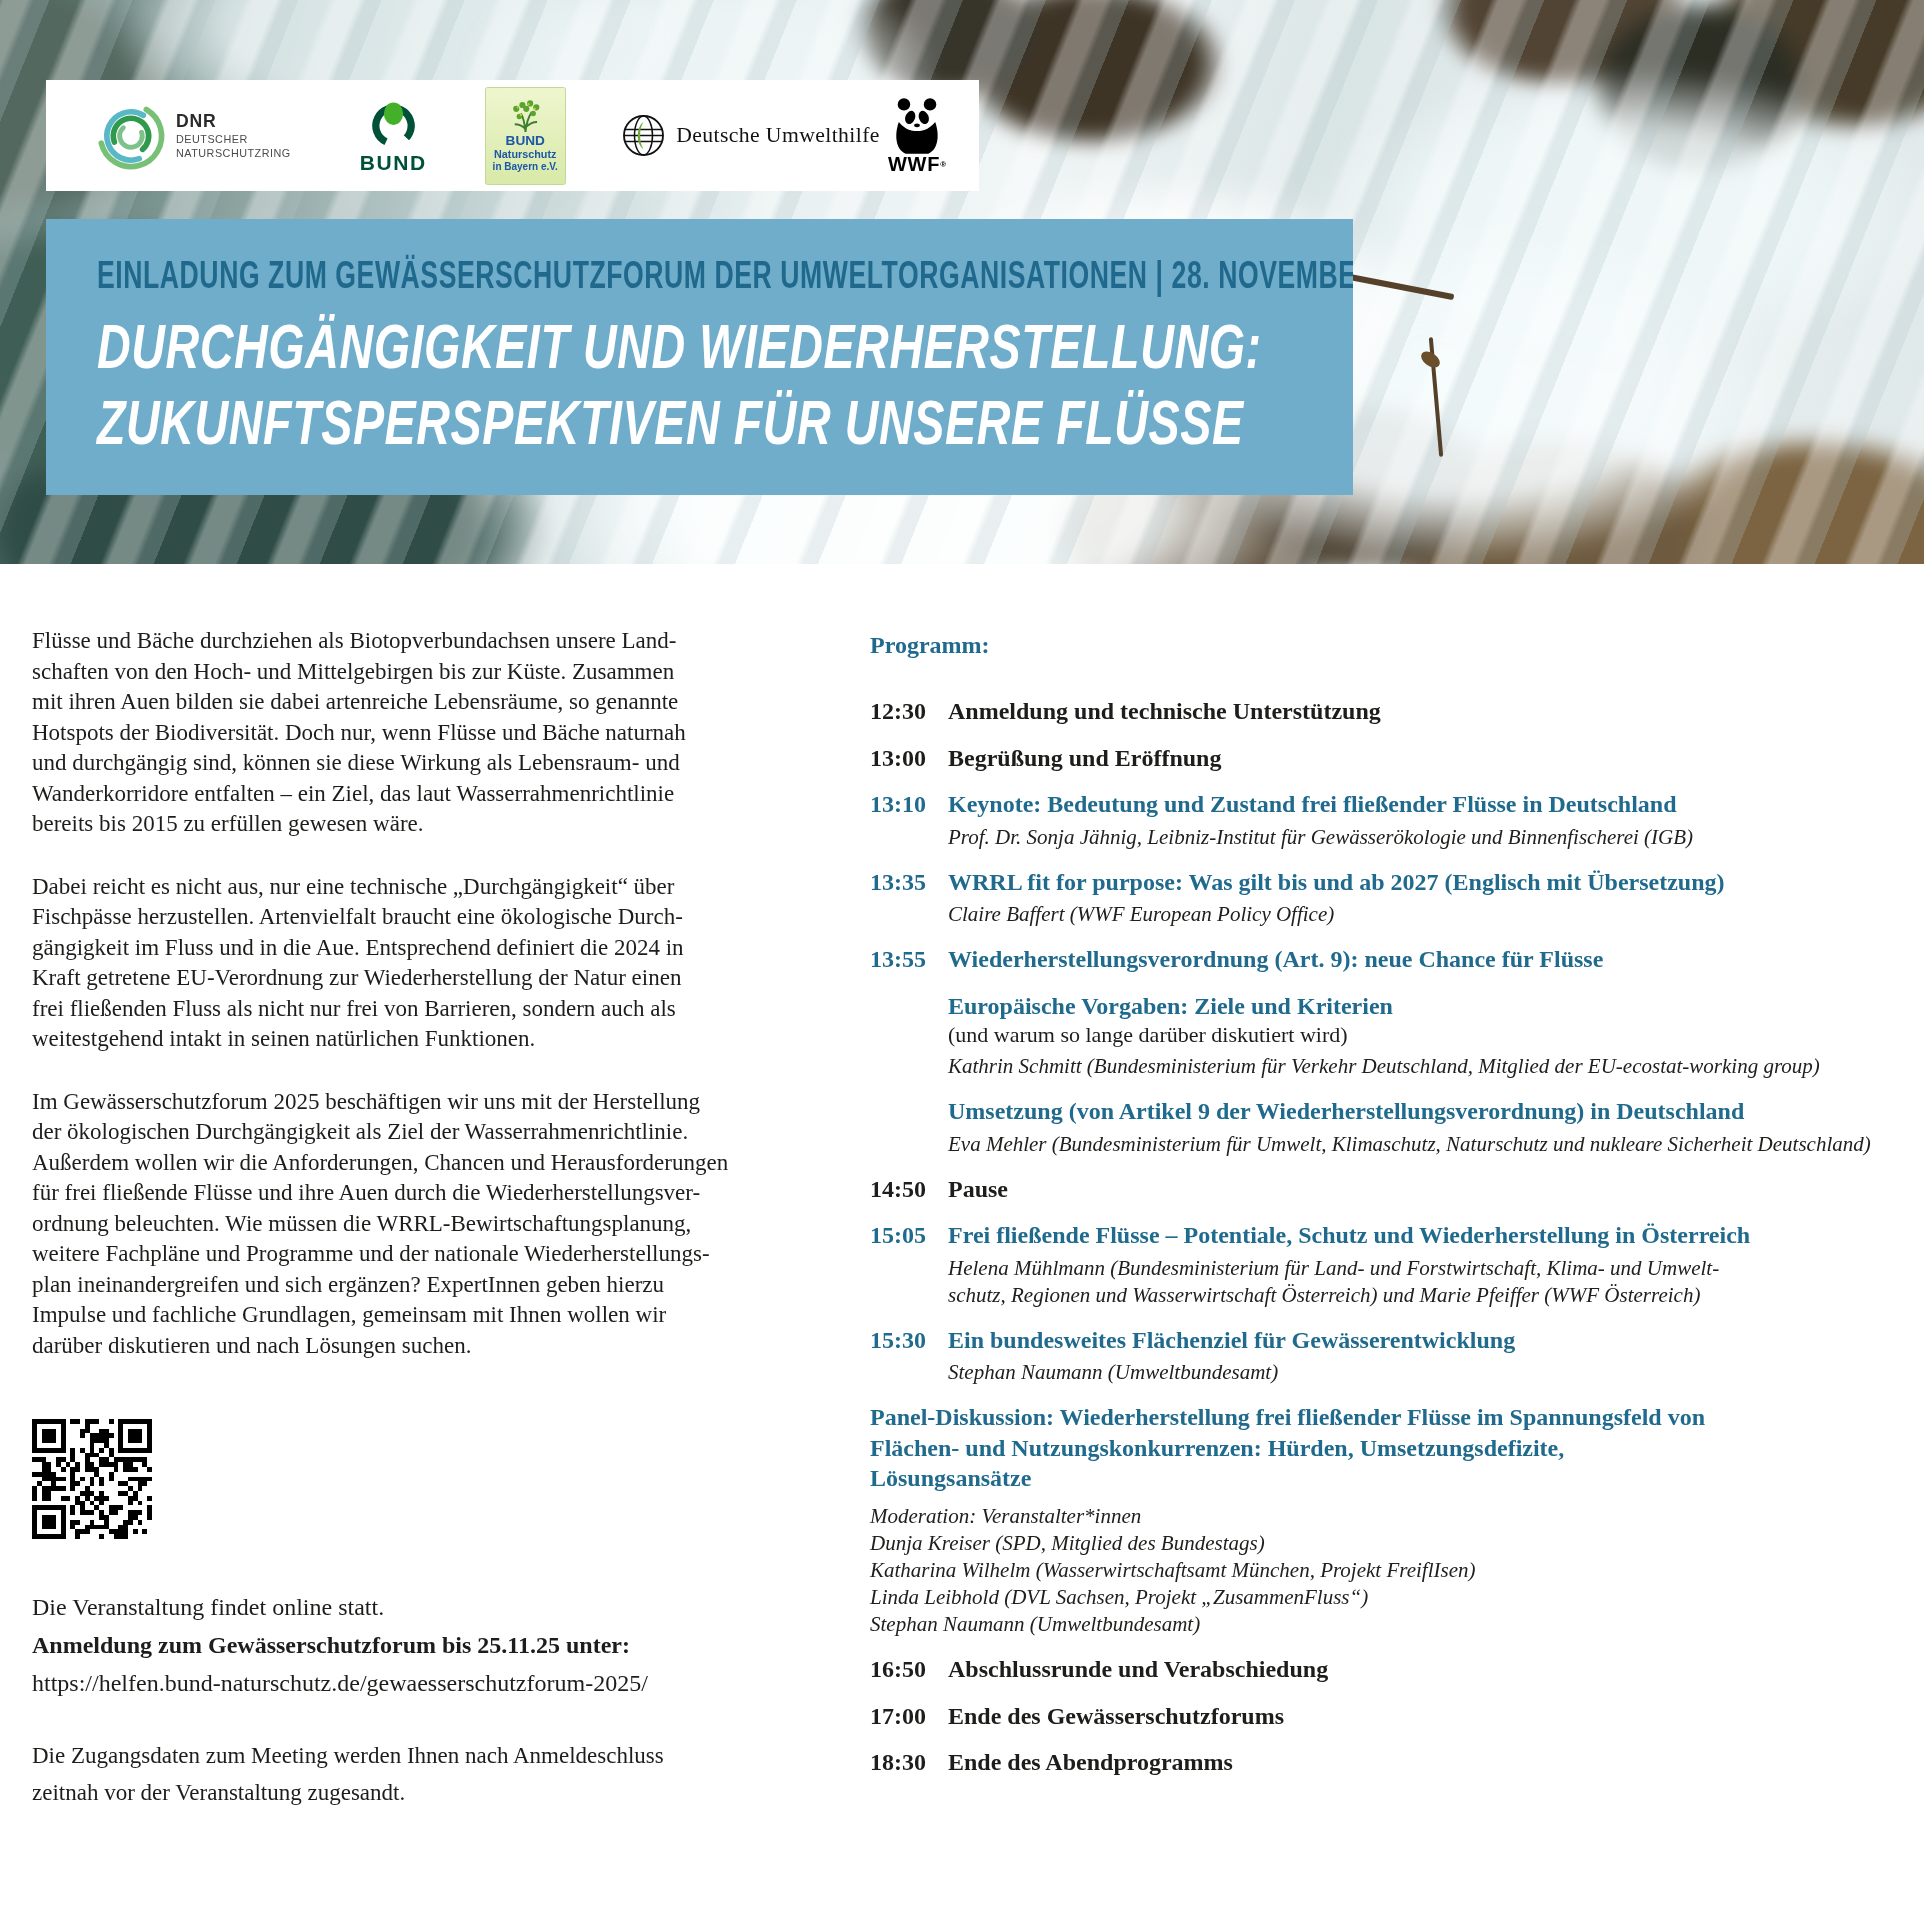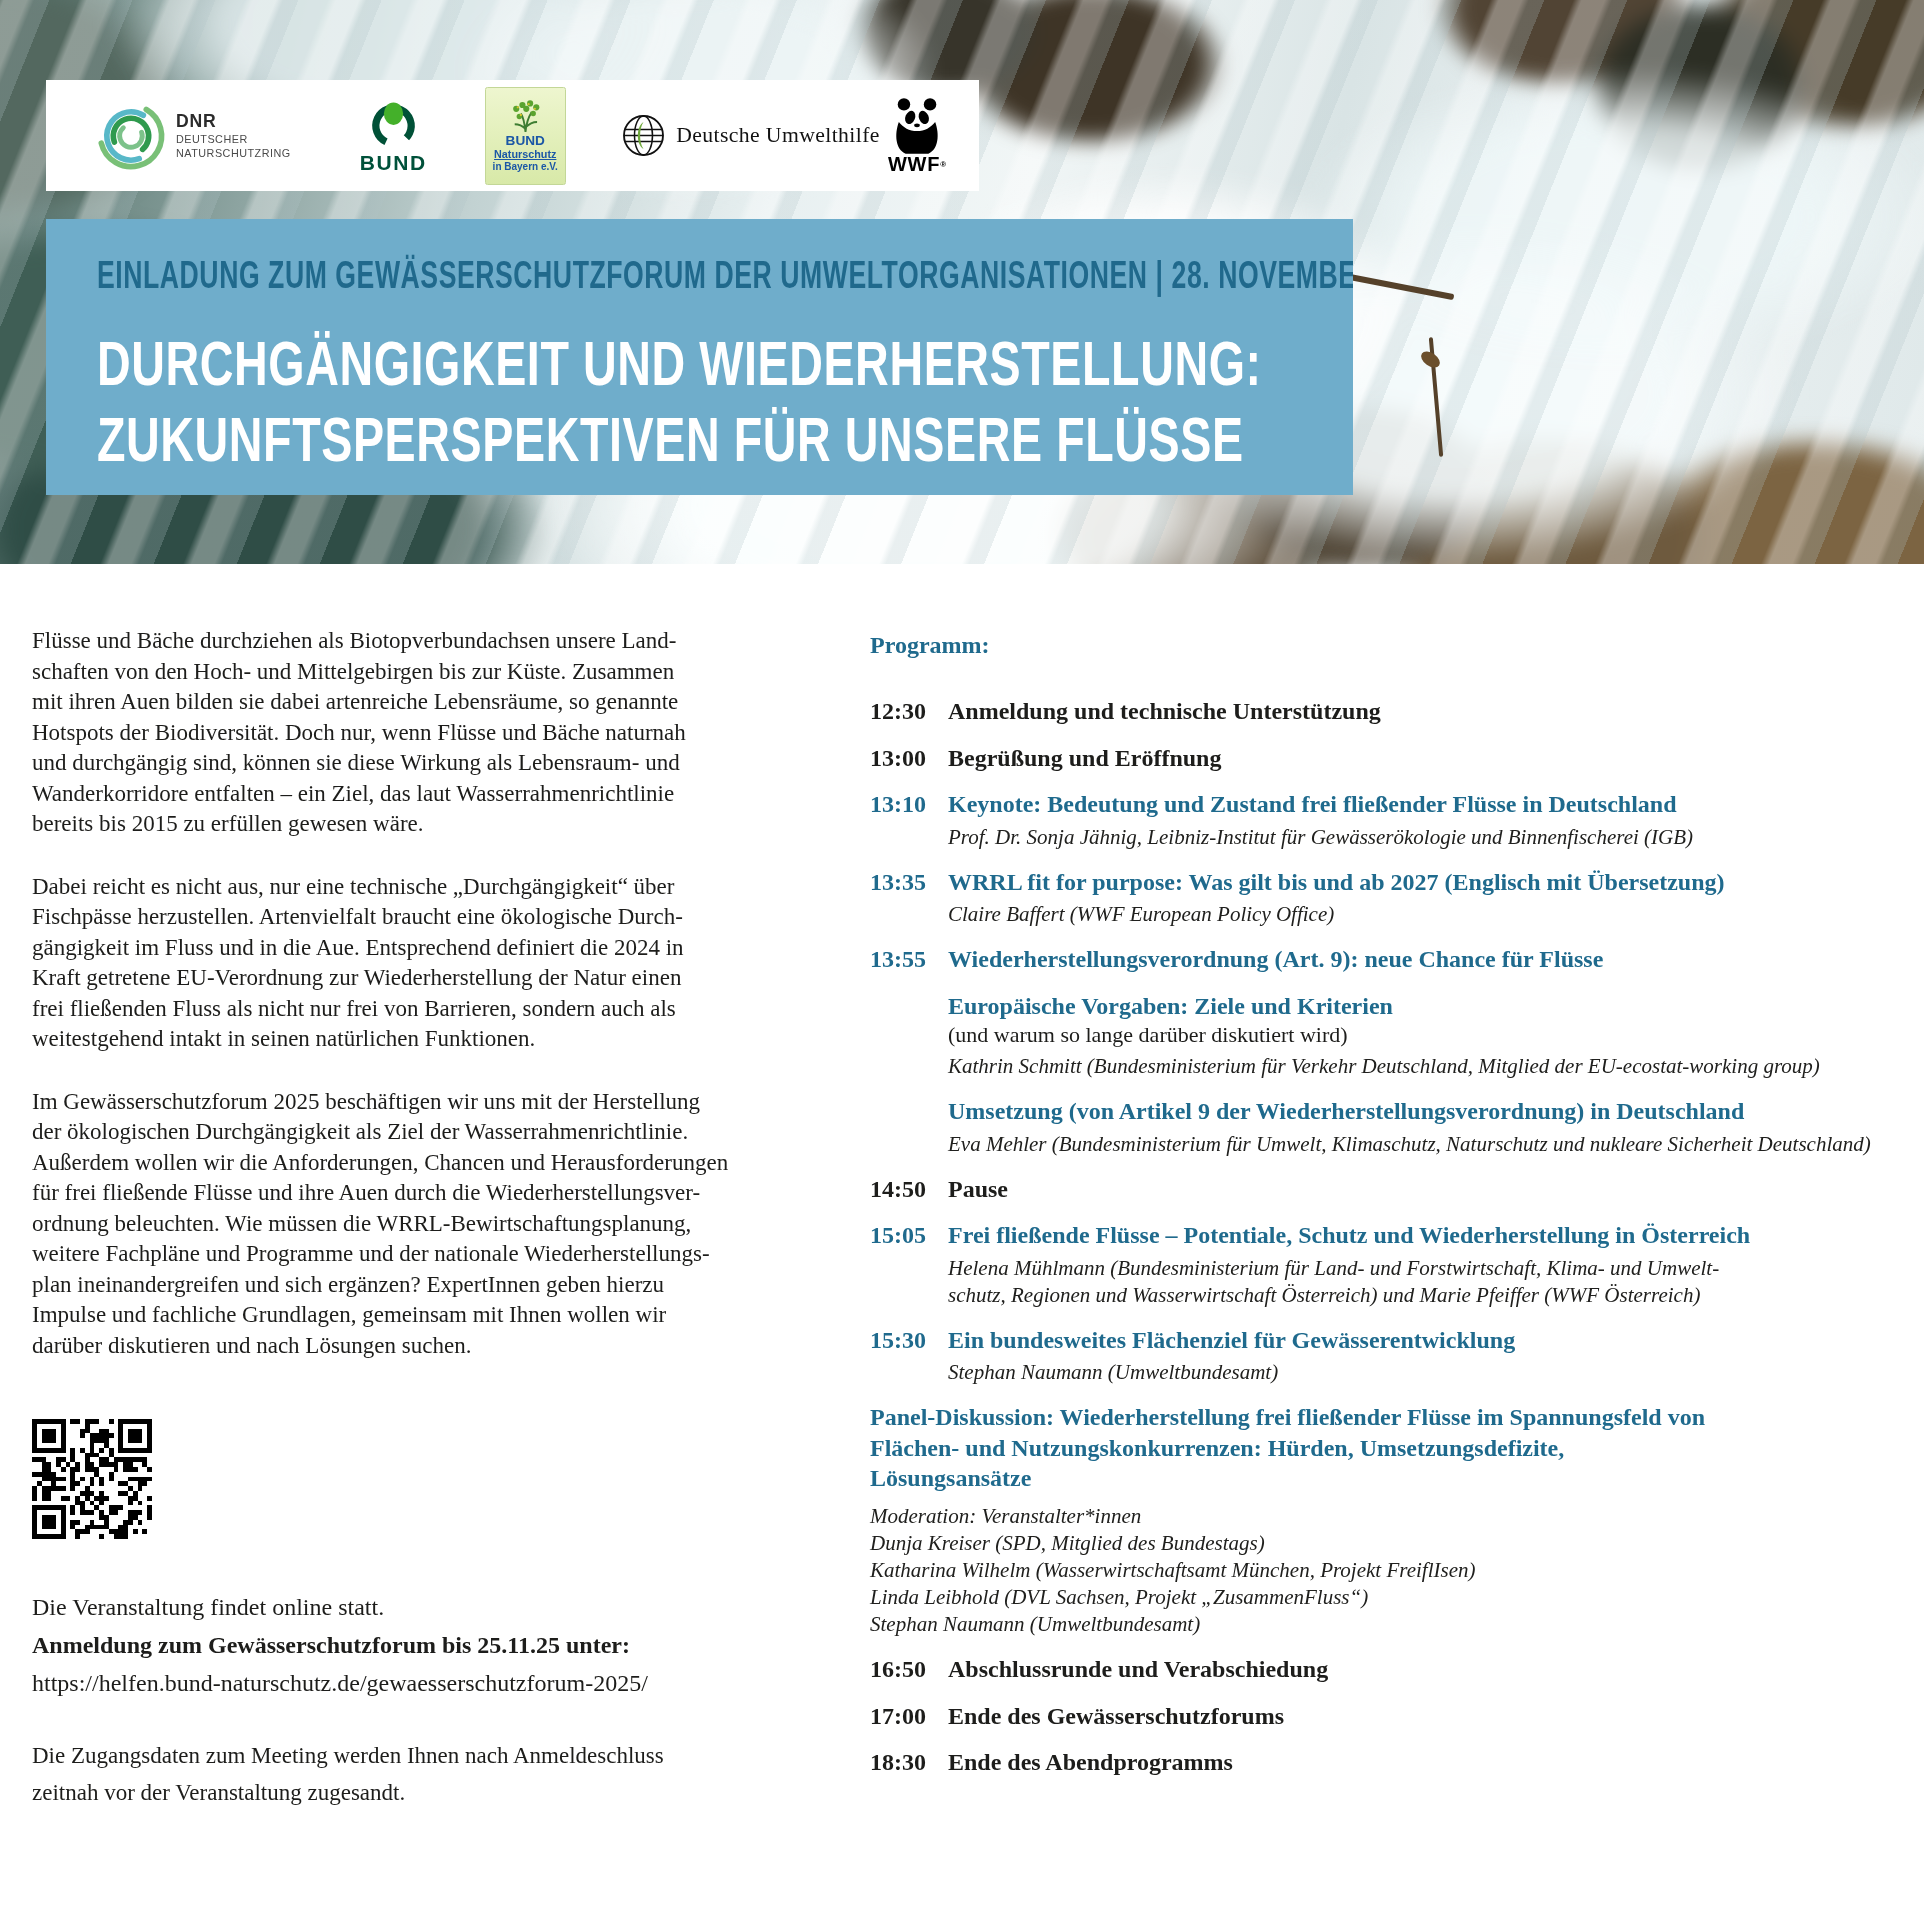--- a/index.html
+++ b/index.html
@@ -41,36 +41,36 @@
             display:flex;align-items:center;font-family:"Liberation Sans",sans-serif;}
   .logo{display:flex;align-items:center;}
   .logo-dnr{margin-left:48px;gap:8px;}
   .dnr-abbr{font-size:17.6px;font-weight:bold;color:#2b2b2b;letter-spacing:0.8px;}
   .dnr-line{font-size:10.8px;color:#4a4a4a;letter-spacing:0.5px;line-height:14.4px;}
   .logo-bund{margin-left:69px;flex-direction:column;justify-content:center;}
   .bund-label{font-size:21px;font-weight:bold;color:#00513a;letter-spacing:1.6px;margin-top:1.6px;}
   .logo-bn{margin-left:58px;width:79px;height:96px;background:linear-gradient(#eef6cf,#d8e9a8);
            border:0.8px solid #c3d797;border-radius:2.4px;flex-direction:column;justify-content:center;text-align:center;}
   .bn-t1{font-size:13.6px;font-weight:bold;color:#1b57a6;line-height:14.4px;margin-top:1.6px;}
-  .bn-t2{font-size:10.8px;font-weight:bold;color:#1b57a6;line-height:13px;text-decoration:underline;}
+  .bn-t2{font-size:10.8px;font-weight:bold;color:#1b57a6;line-height:13px;}
   .bn-t3{font-size:10px;font-weight:bold;color:#1b57a6;line-height:12px;}
   .logo-duh{margin-left:55px;gap:10.4px;}
   .duh-label{font-family:"Liberation Serif",serif;font-size:21.7px;color:#121212;letter-spacing:0.4px;}
   .logo-wwf{margin-left:auto;margin-right:32px;flex-direction:column;text-align:center;}
   .wwf-label{font-size:20px;font-weight:bold;color:#000;letter-spacing:0.8px;line-height:17.6px;}
   .wwf-reg{font-size:8px;vertical-align:top;}
 
   
   .banner{position:absolute;left:46px;top:219px;width:1307px;height:276px;background:#6fadcb;
           box-sizing:border-box;padding:35px 0 0 51px;overflow:hidden;}
   .condensed{font-family:"Liberation Sans","DejaVu Sans",sans-serif;font-weight:bold;display:inline-block;
              transform-origin:0 50%;white-space:nowrap;}
   .kicker{font-size:38px;color:#20698c;transform:scaleX(.70);letter-spacing:0.8px;}
   .banner-title{font-size:63px;line-height:76px;color:#ffffff;transform:scaleX(.74);letter-spacing:0.8px;}
-  .title-wrap{margin-top:28px;}
+  .title-wrap{margin-top:11px;font-style:italic;}
 
   
   .content{position:relative;width:1925px;height:1361px;background:#ffffff;}
   .col-left{position:absolute;left:32px;top:62px;width:770px;}
   .col-left p{margin:0 0 32px 0;font-size:23px;line-height:30.5px;white-space:pre-line;}
   .qr-wrap{margin-top:58px;}
   .reg-block{margin-top:45px;font-size:24px;line-height:38px;}
   .reg-bold{font-weight:bold;}
   .reg-note{margin-top:35px;font-size:23px;line-height:37px;white-space:pre-line;}
 

